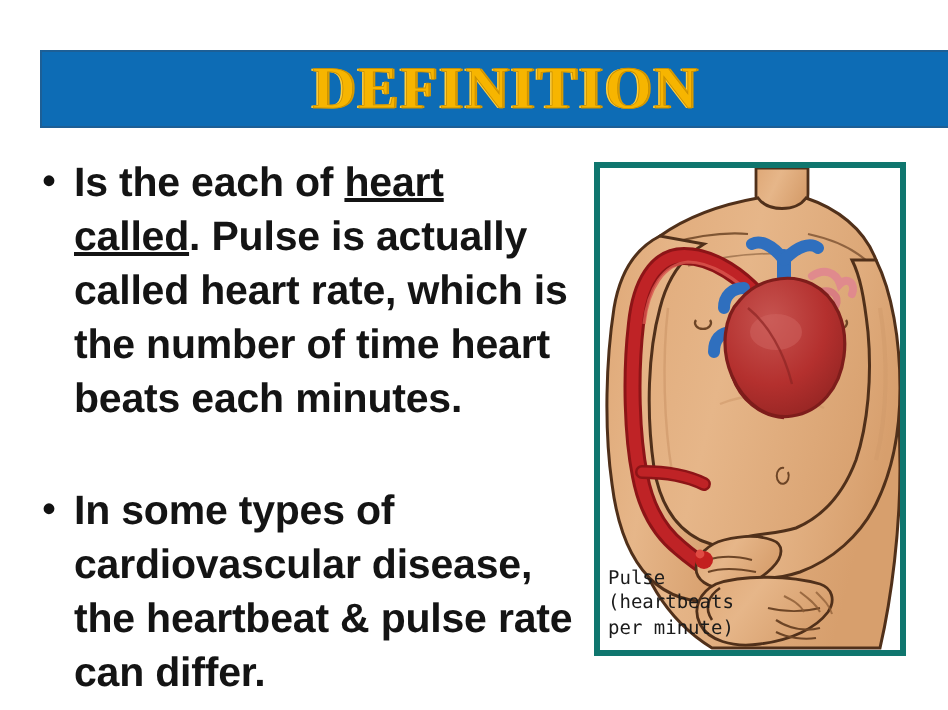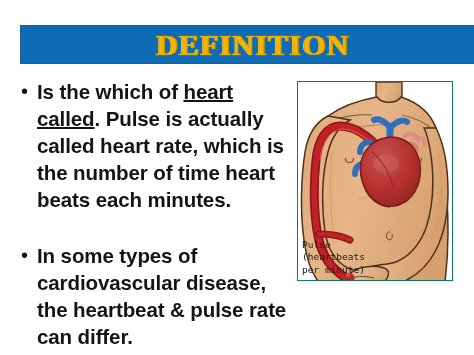--- a/index.html
+++ b/index.html
@@ -73,23 +73,23 @@
     letter-spacing: -0.1px;
   }
   .uline { text-decoration: underline; text-decoration-thickness: 2px; }
 
   
   #illustration {
     position: absolute;
     left: 297px;
     top: 81px;
     width: 156px;
-    height: 200px;
+    height: 247px;
     background: #ffffff;
-    border: 1px solid #0f766e;
+    border: 3px solid #0f766e;
     box-sizing: border-box;
     overflow: hidden;
   }
   #illustration svg { display: block; }
 
   #pulse-caption {
     position: absolute;
     left: 4px;
     bottom: 4px;
     font-family: "DejaVu Sans Mono", monospace;
@@ -103,21 +103,21 @@
 <body>
 
 <div id="title-banner">
   <span id="title-text">DEFINITION</span>
 </div>
 
 <div id="body-text">
 
   <div class="bullet-row">
     <span class="bullet-dot">•</span>
-    <span class="bullet-copy"><span>Is the which of </span><span class="uline">heart called</span><span>. Pulse is actually called heart rate, which is the number of time heart beats each minutes.</span></span>
+    <span class="bullet-copy"><span>Is the each of </span><span class="uline">heart called</span><span>. Pulse is actually called heart rate, which is the number of time heart beats each minutes.</span></span>
   </div>
 
   <div class="bullet-row">
     <span class="bullet-dot">•</span>
     <span class="bullet-copy">In some types of cardiovascular disease, the heartbeat &amp; pulse rate can differ.</span>
   </div>
 
 </div>
 
 <div id="illustration">

